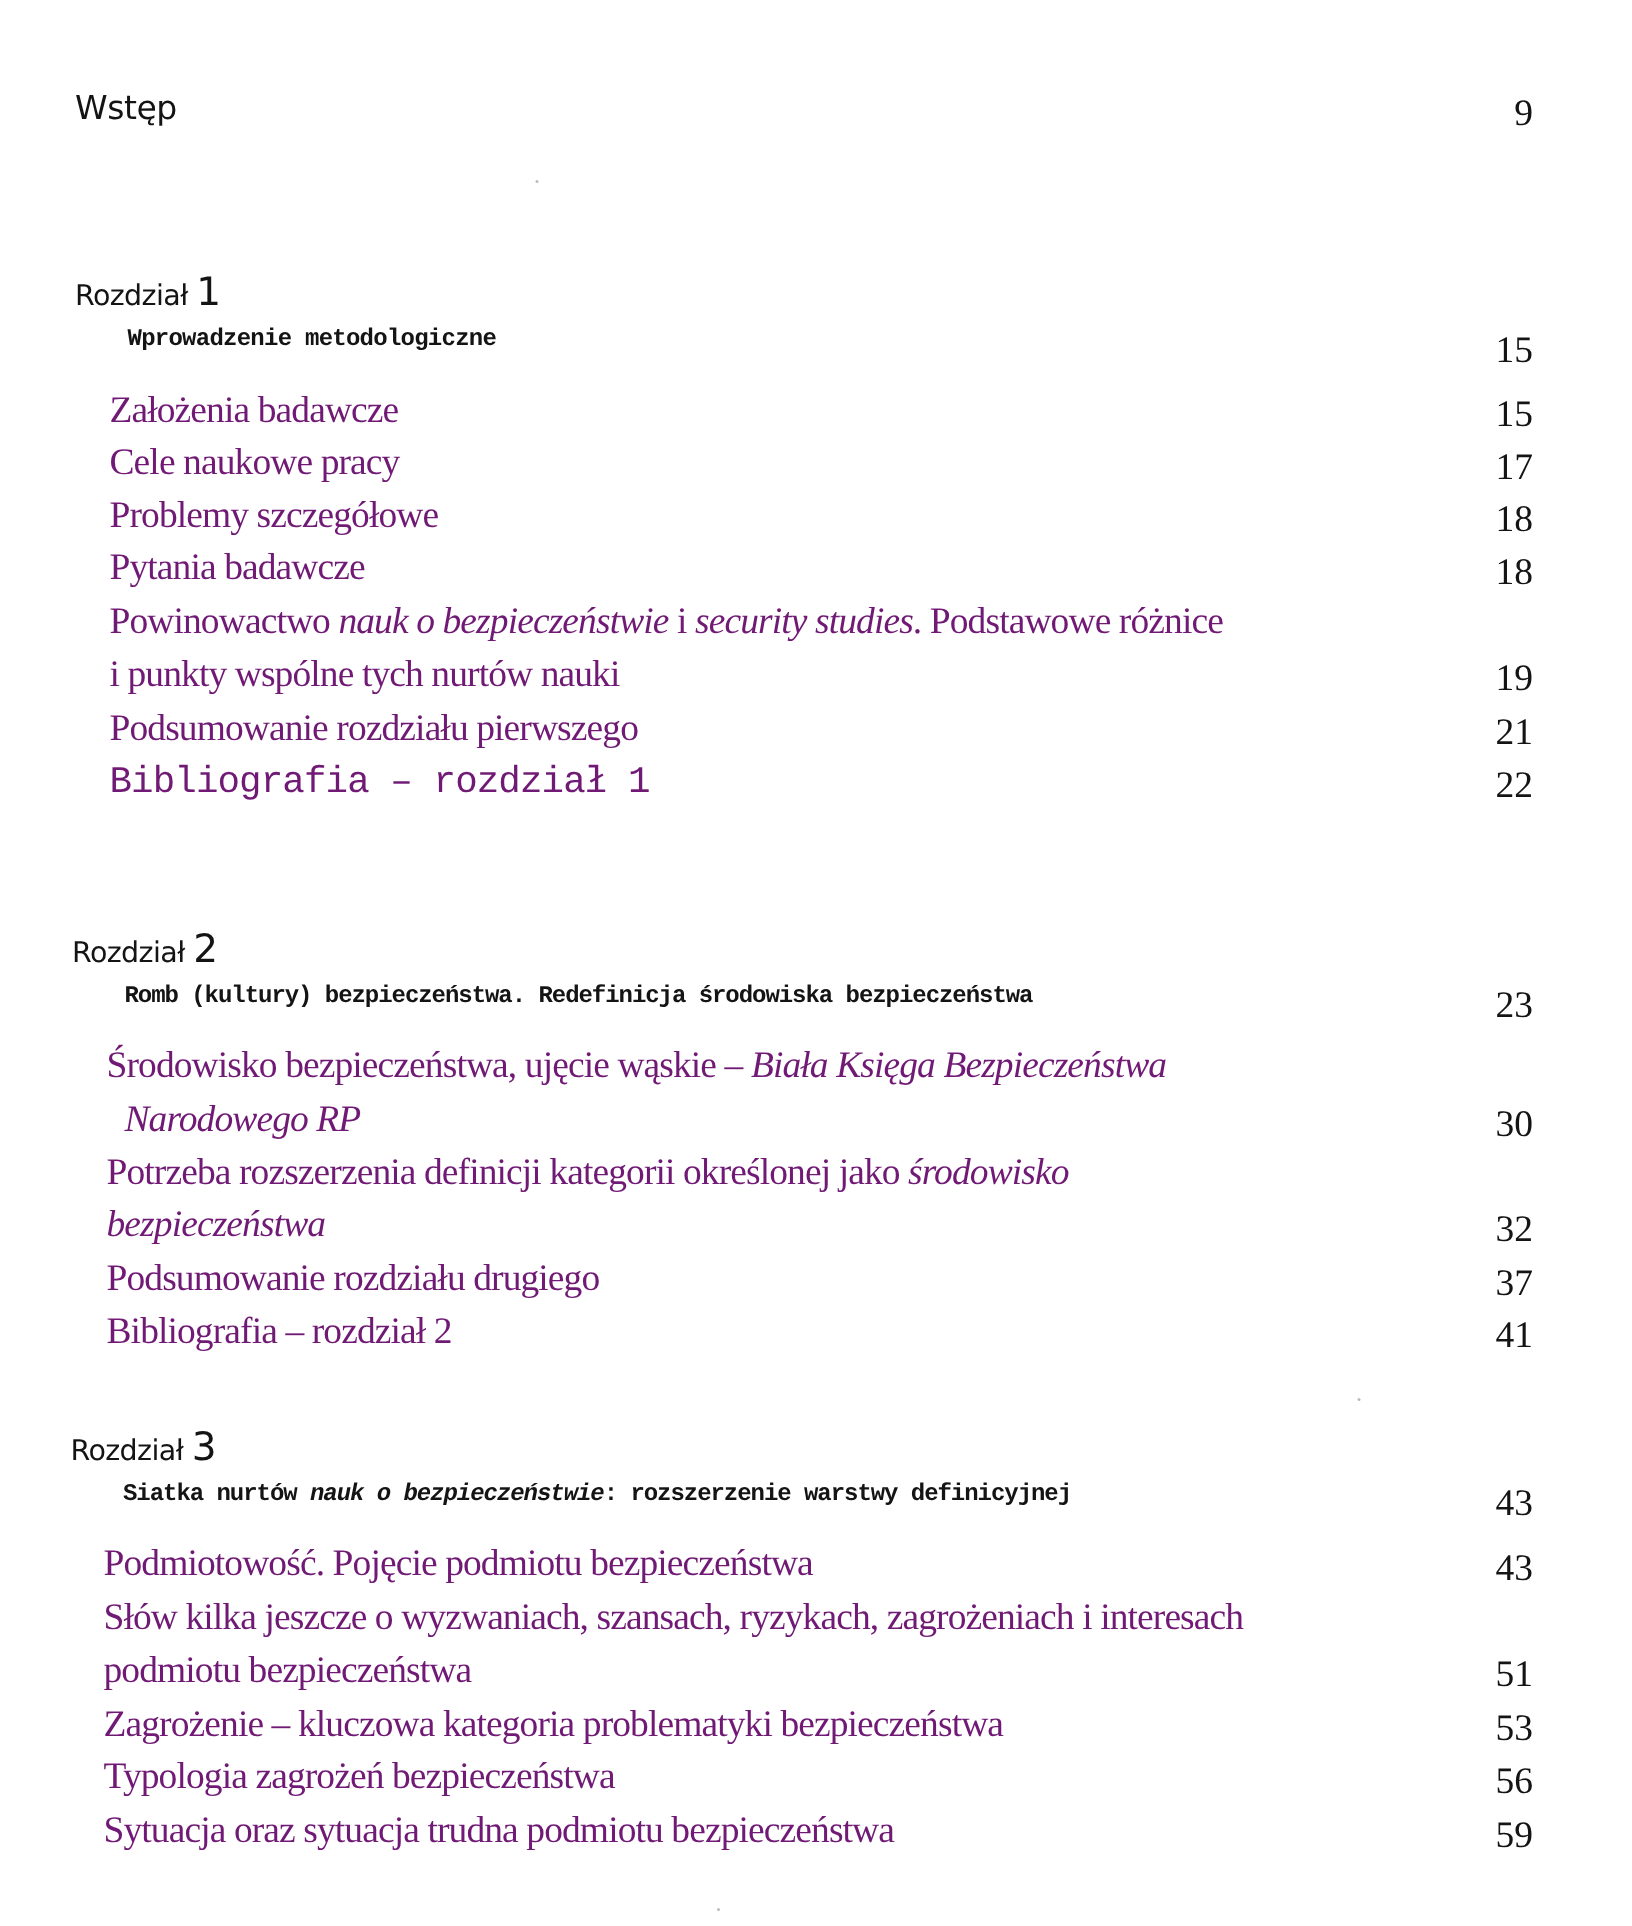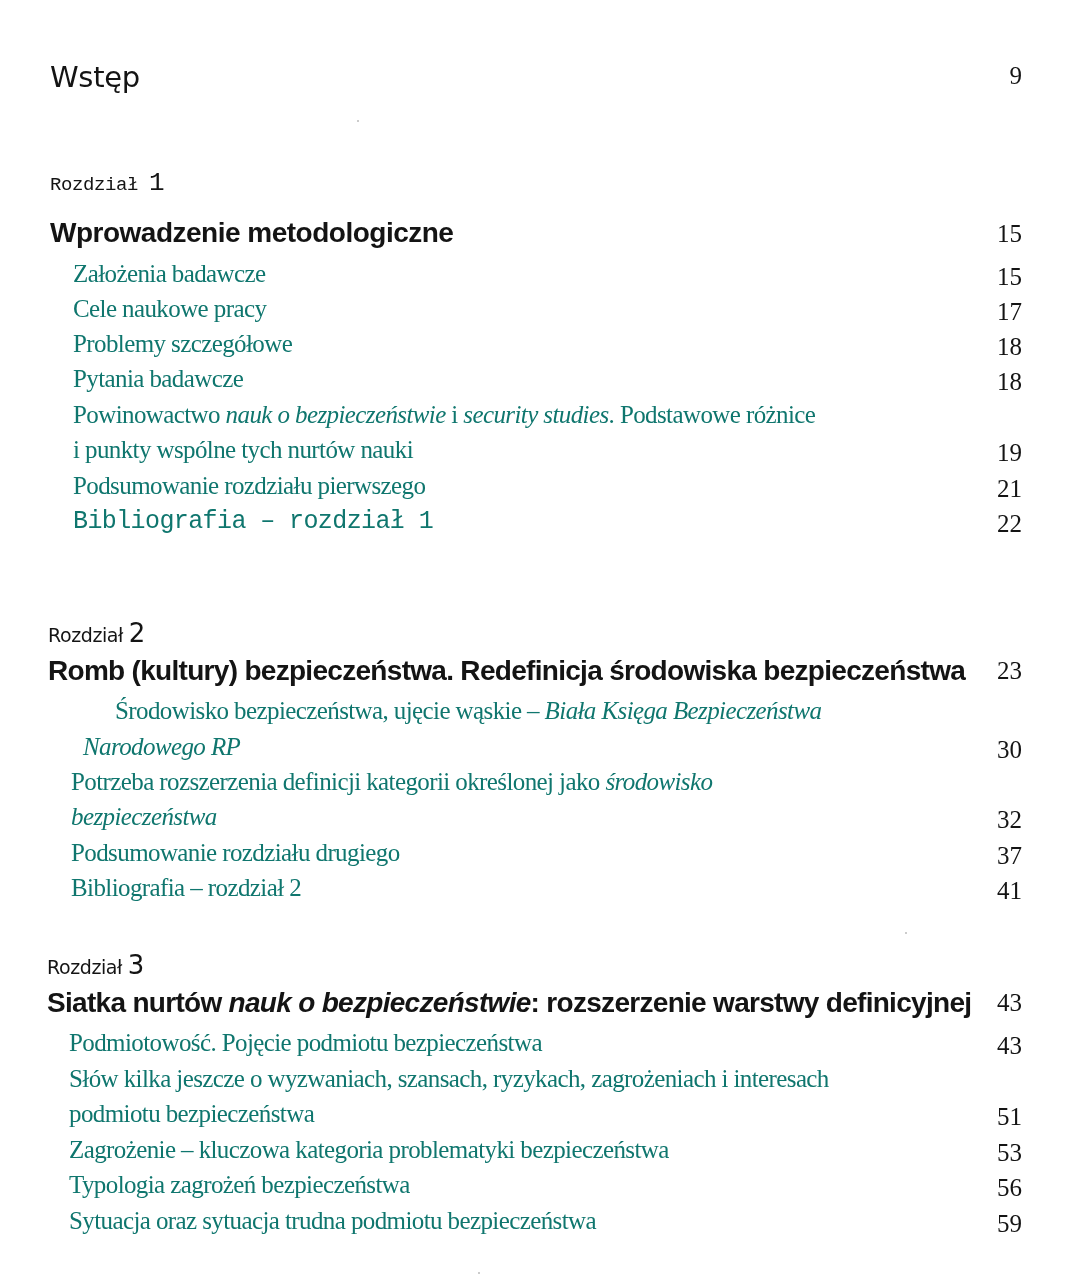--- a/index.html
+++ b/index.html
@@ -20,49 +20,50 @@
       font-family: "Liberation Serif", serif;
       font-size: 25px;
       text-align: right;
       color: #141414;
     }
     .intro-title {
       position: absolute;
       left: 50px;
       top: 60px;
       font-family: "DejaVu Sans", sans-serif;
-      font-size: 29px;
+      font-size: 22px;
       letter-spacing: -0.3px;
     }
     .chapter-label {
       position: absolute;
       font-family: "DejaVu Sans", sans-serif;
       font-size: 19px;
       letter-spacing: -0.4px;
     }
     .chapter-label .num {
       font-size: 26px;
       font-weight: normal;
     }
     .chapter-title {
       position: absolute;
-      font-family: Liberation Sans, sans-serif;
+      font-family: Liberation Mono, monospace;
       font-weight: bold;
-      font-size: 28px;
+      font-size: 16px;
       letter-spacing: -0.5px;
       white-space: nowrap;
+      margin-left: 35px;
     }
     .chapter-title em { font-style: italic; }
     .entry {
       position: absolute;
       font-family: "Liberation Serif", serif;
       font-size: 25px;
       letter-spacing: -0.6px;
       white-space: nowrap;
-      color: #0f766e;
+      color: #701a75;
     }
     .entry em { font-style: italic; }
     .speck {
       position: absolute;
       background: #bbbbbb;
       width: 2px;
       height: 2px;
       border-radius: 1px;
     }
   </style>
@@ -70,21 +71,21 @@
 <body>
 
 <div>
   <span class="intro-title">Wstęp</span>
   <span class="page-num" style="top:62px;">9</span>
 </div>
 
 <div class="speck" style="left:357px; top:120px;"></div>
 
 <div>
-  <div class="chapter-label" style="left:50px; top:168px;font-family:Liberation Mono, monospace;">
+  <div class="chapter-label" style="left:50px; top:180px;">
     <span>Rozdział</span>
     <span class="num">1</span>
   </div>
   <div class="chapter-title" style="left:50px; top:217px;">Wprowadzenie metodologiczne</div>
   <span class="page-num" style="top:220px;">15</span>
 
   <div class="entry" style="left:73px; top:260px;">Założenia badawcze</div>
   <span class="page-num" style="top:263px;">15</span>
 
   <div class="entry" style="left:73px; top:295px;text-align:right;">Cele naukowe pracy</div>
@@ -110,21 +111,21 @@
 </div>
 
 <div>
   <div class="chapter-label" style="left:48px; top:618px;">
     <span>Rozdział</span>
     <span class="num">2</span>
   </div>
   <div class="chapter-title" style="left:48px; top:655px; letter-spacing:-0.7px;">Romb (kultury) bezpieczeństwa. Redefinicja środowiska bezpieczeństwa</div>
   <span class="page-num" style="top:657px;">23</span>
 
-  <div class="entry" style="left:71px; top:697px;margin-left:44px;">
+  <div class="entry" style="left:71px; top:697px;">
     <span>Środowisko bezpieczeństwa, ujęcie wąskie – </span><em>Biała Księga Bezpieczeństwa</em>
   </div>
   <div class="entry" style="left:71px; top:733px;margin-left:12px;">
     <em>Narodowego RP</em>
   </div>
   <span class="page-num" style="top:736px;">30</span>
 
   <div class="entry" style="left:71px; top:768px;">
     <span>Potrzeba rozszerzenia definicji kategorii określonej jako </span><em>środowisko</em>
   </div>

